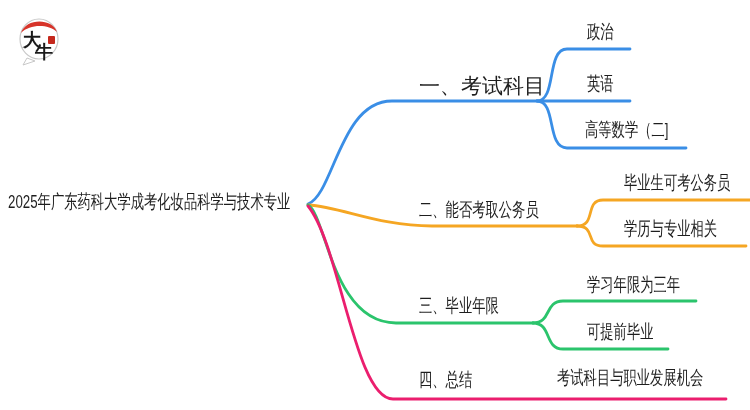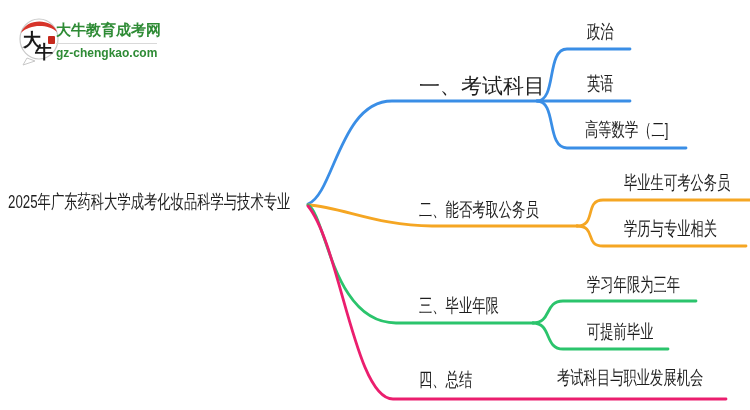--- a/index.html
+++ b/index.html
@@ -51,22 +51,20 @@
 
   <div class="logo">
     <svg class="logo-icon" width="44" height="52" viewBox="0 0 44 52">
       <ellipse cx="21" cy="25" rx="19" ry="20" fill="#ffffff" stroke="#c8c8c8" stroke-width="1.2"></ellipse>
       <path d="M9,44 L17,47 L5,51 Z" fill="#ffffff" stroke="#c8c8c8" stroke-width="1"></path>
       <path d="M3,19 C8,4 34,4 39,18 C30,10 12,10 3,19 Z" fill="#D7342A"></path>
       <text x="5" y="32" font-size="18" font-weight="bold" fill="#1a1a1a" font-family="Liberation Serif, serif">大</text>
       <text x="17" y="44" font-size="18" font-weight="bold" fill="#1a1a1a" font-family="Liberation Serif, serif">牛</text>
       <rect x="30" y="22" width="7" height="8" rx="1" fill="#C5281C"></rect>
     </svg>
-    <div class="logo-title" style="color:#2E8B35;">大牛教育成考网</div>
-    <div class="logo-sub" style="color:#2E8B35;">gz-chengkao.com</div>
   </div>
 
   <div class="lbl" style="left:8px;top:192px;">2025年广东药科大学成考化妆品科学与技术专业</div>
 
   <div class="lbl big" style="left:419px;top:75px;text-align:center;">一、考试科目</div>
   <div class="lbl" style="left:587px;top:22px;">政治</div>
   <div class="lbl" style="left:587px;top:74px;">英语</div>
   <div class="lbl" style="left:585px;top:120px;">高等数学（二]</div>
 
   <div class="lbl" style="left:419px;top:200px;">二、能否考取公务员</div>

